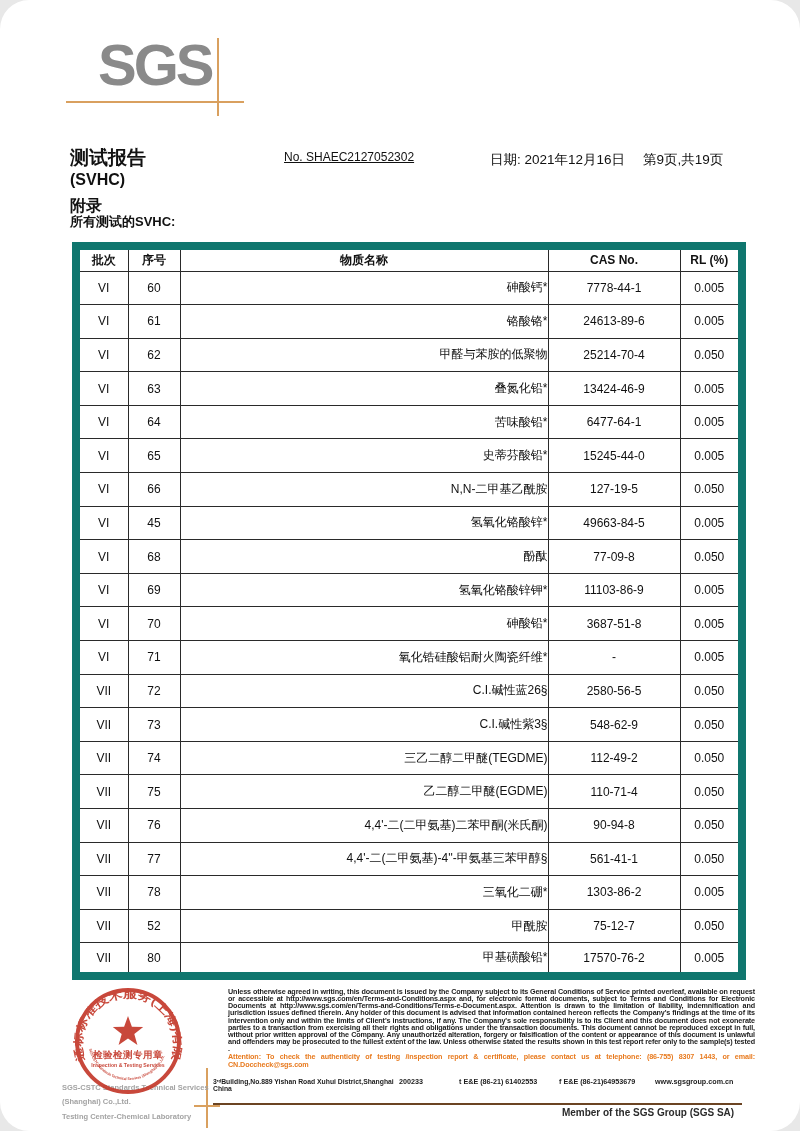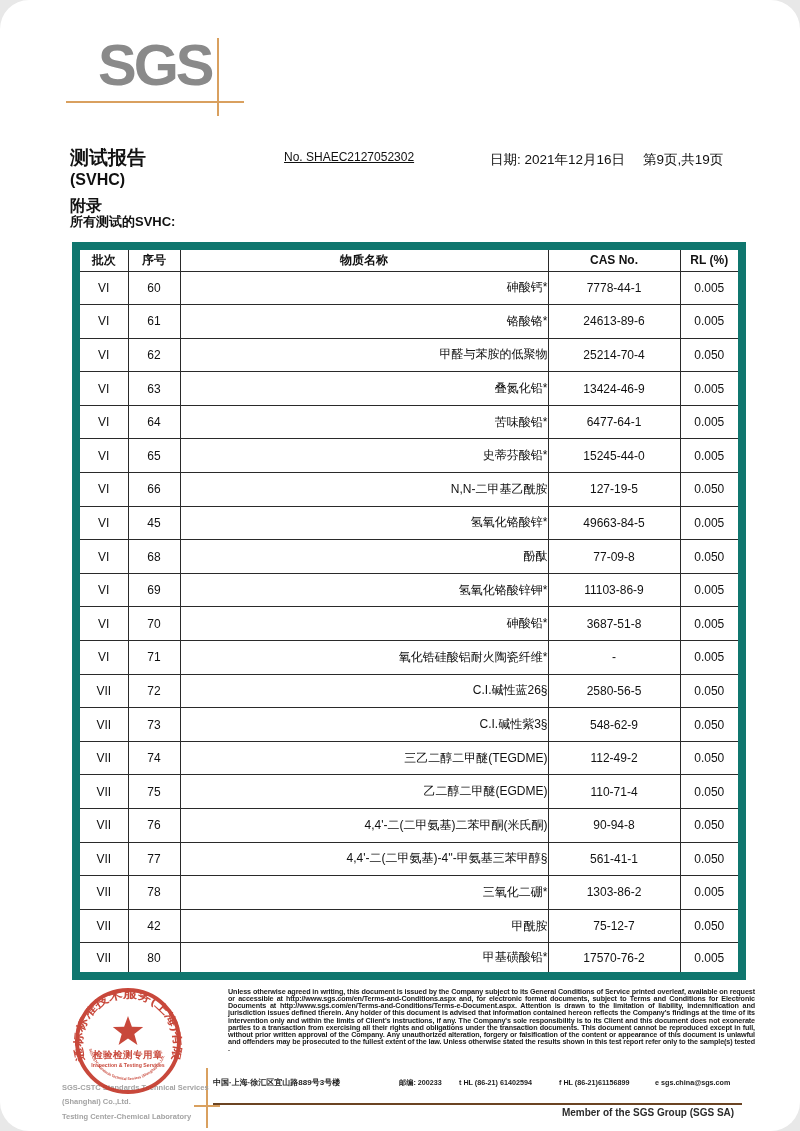--- a/index.html
+++ b/index.html
@@ -241,21 +241,21 @@
         </tr>
       <tr>
           <td class="c">VII</td>
           <td class="c">78</td>
           <td class="l">三氧化二硼*</td>
           <td class="c">1303-86-2</td>
           <td class="c">0.005</td>
         </tr>
       <tr>
           <td class="c">VII</td>
-          <td class="c">42</td>
+          <td class="c">52</td>
           <td class="l">甲酰胺</td>
           <td class="c">75-12-7</td>
           <td class="c">0.050</td>
         </tr>
       <tr>
           <td class="c">VII</td>
           <td class="c">80</td>
           <td class="l">甲基磺酸铅*</td>
           <td class="c">17570-76-2</td>
           <td class="c">0.005</td>
@@ -280,29 +280,30 @@
     </text>
     <text x="56" y="73" text-anchor="middle" font-size="9.5" font-weight="700" fill="#c4392b" letter-spacing="0.5">检验检测专用章</text>
     <text x="56" y="82" text-anchor="middle" font-size="5.2" font-weight="700" fill="#c4392b">Inspection &amp; Testing Services</text>
     <text font-size="3.8" font-weight="700" fill="#c4392b">
       <textPath href="#arcBottom" startOffset="0" textLength="100" lengthAdjust="spacingAndGlyphs">SGS-CSTC Standards Technical Services (Shanghai) Co.,Ltd.</textPath>
     </text>
   </svg>
 
   <div class="fineprint">
     <p class="disclaimer">Unless otherwise agreed in writing, this document is issued by the Company subject to its General Conditions of Service printed overleaf, available on request or accessible at http://www.sgs.com/en/Terms-and-Conditions.aspx and, for electronic format documents, subject to Terms and Conditions for Electronic Documents at http://www.sgs.com/en/Terms-and-Conditions/Terms-e-Document.aspx. Attention is drawn to the limitation of liability, indemnification and jurisdiction issues defined therein. Any holder of this document is advised that information contained hereon reflects the Company's findings at the time of its intervention only and within the limits of Client's instructions, if any. The Company's sole responsibility is to its Client and this document does not exonerate parties to a transaction from exercising all their rights and obligations under the transaction documents. This document cannot be reproduced except in full, without prior written approval of the Company. Any unauthorized alteration, forgery or falsification of the content or appearance of this document is unlawful and offenders may be prosecuted to the fullest extent of the law. Unless otherwise stated the results shown in this test report refer only to the sample(s) tested .</p>
+    <p class="attention">Attention: To check the authenticity of testing /inspection report &amp; certificate, please contact us at telephone: (86-755) 8307 1443, or email: CN.Doccheck@sgs.com</p>
   </div>
 
   <div class="addr">
-    <div class="addr-row cn">
-      <span class="a1">中国·上海·徐汇区宜山路889号3号楼</span>
-      <span class="a2">邮编: 200233</span>
-      <span class="a3">t HL (86-21) 61402594</span>
-      <span class="a4">f HL (86-21)61156899</span>
-      <span class="a5">e  sgs.china@sgs.com</span>
+    <div class="addr-row">
+      <span class="a1">3ʳᵈBuilding,No.889 Yishan Road Xuhui District,Shanghai China</span>
+      <span class="a2">200233</span>
+      <span class="a3">t E&amp;E (86-21) 61402553</span>
+      <span class="a4">f E&amp;E (86-21)64953679</span>
+      <span class="a5">www.sgsgroup.com.cn</span>
     </div>
   </div>
 
   <div class="vline-tan"></div>
   <div class="tick-tan"></div>
   <div class="rule-dark"></div>
   <div class="member">Member of the SGS Group (SGS SA)</div>
 
 </div>
 

